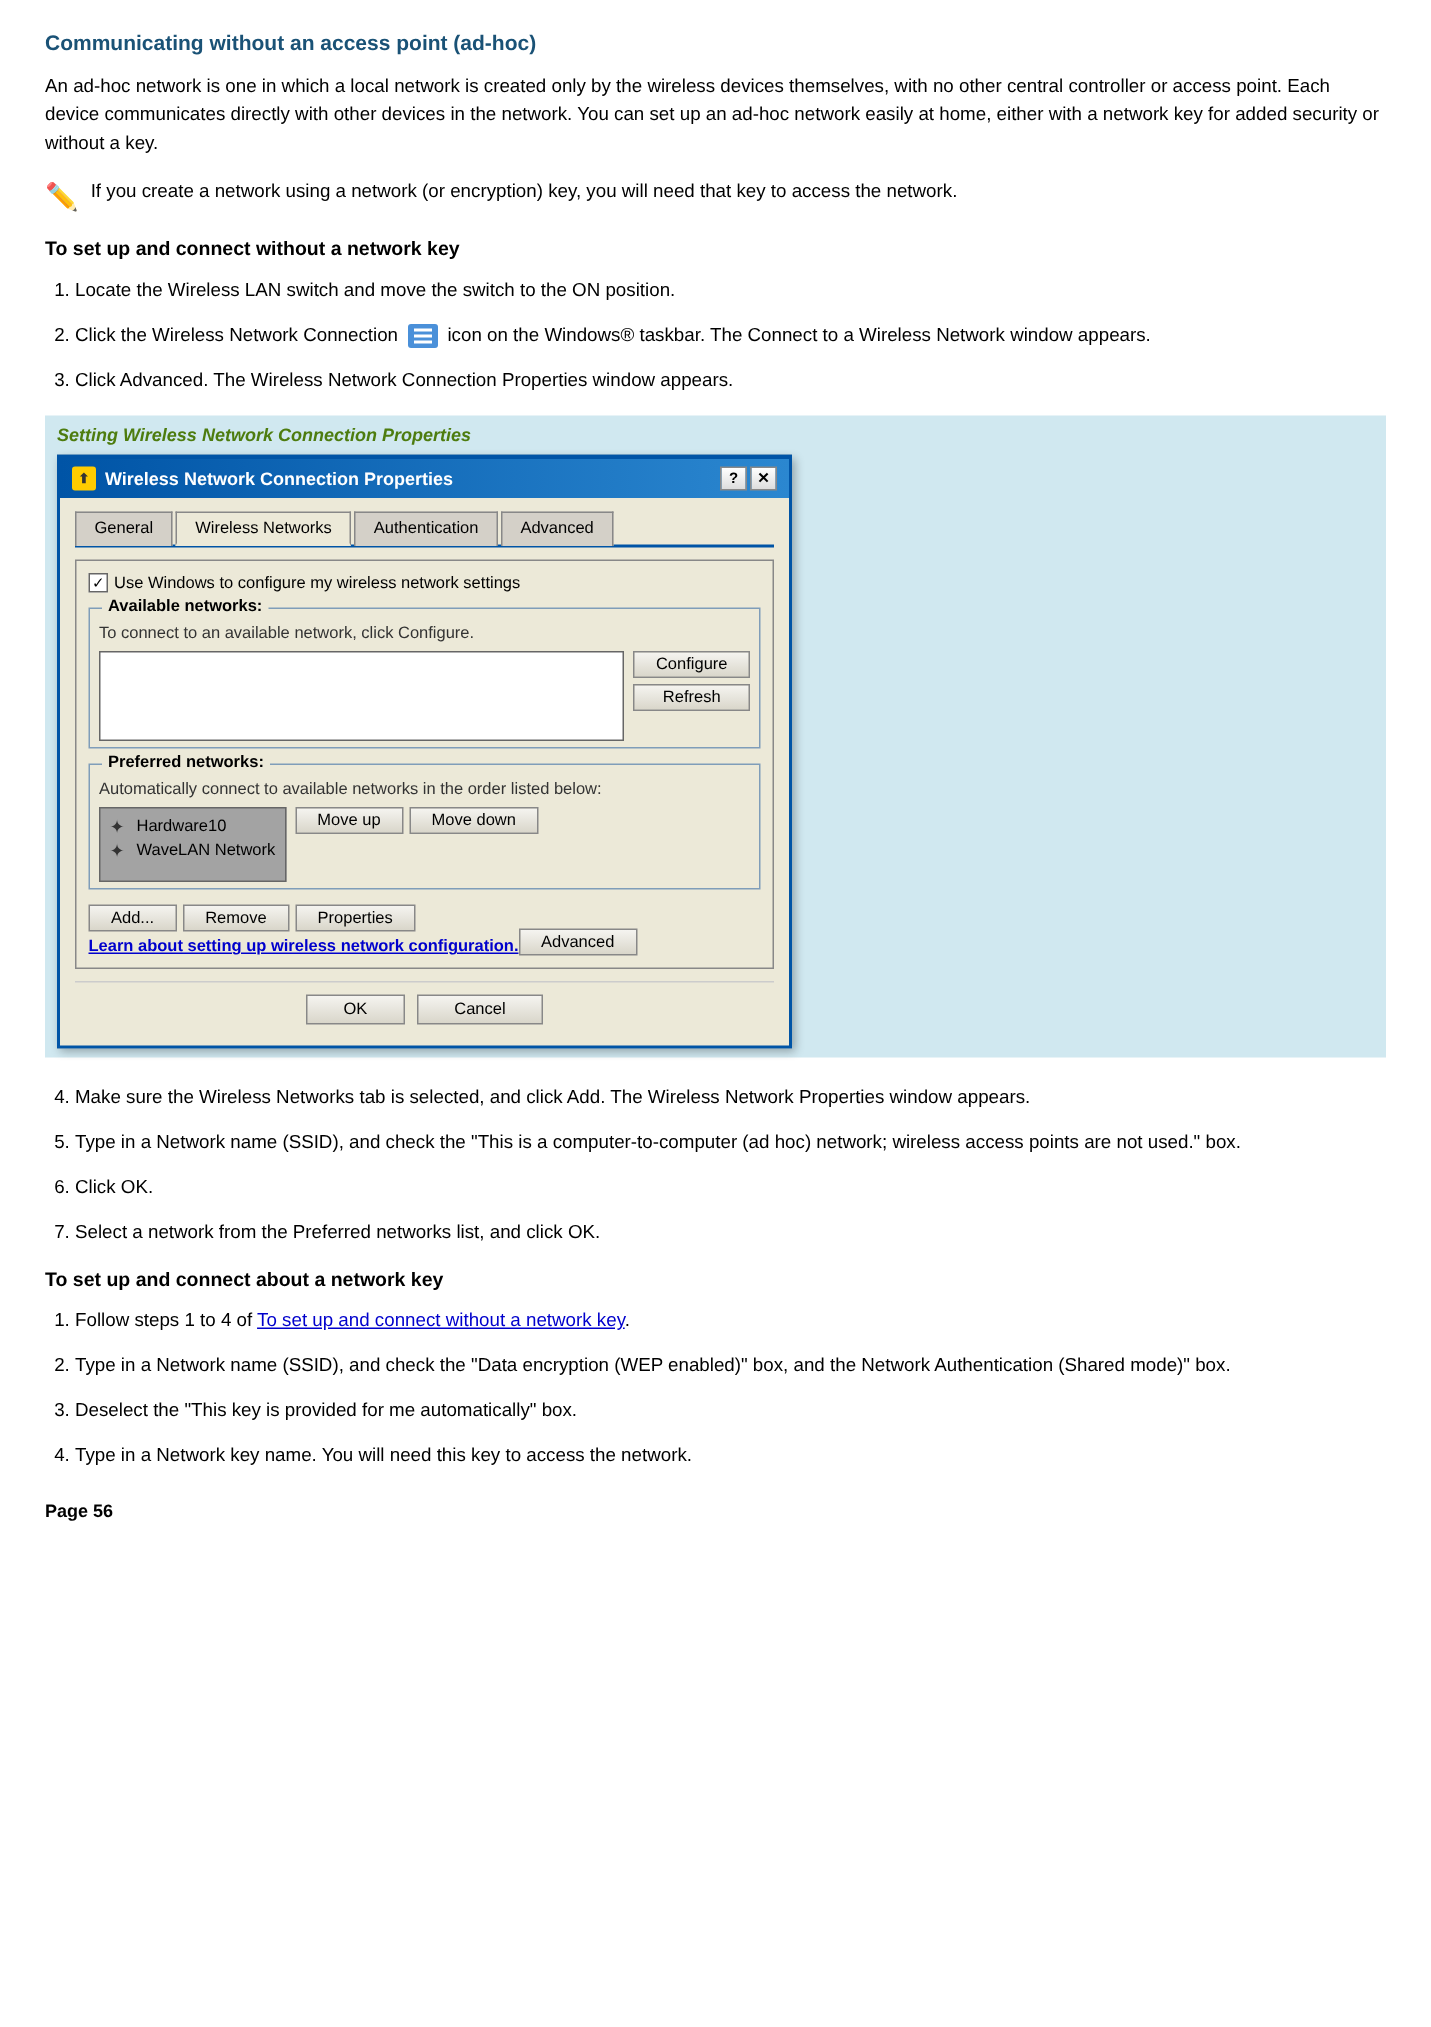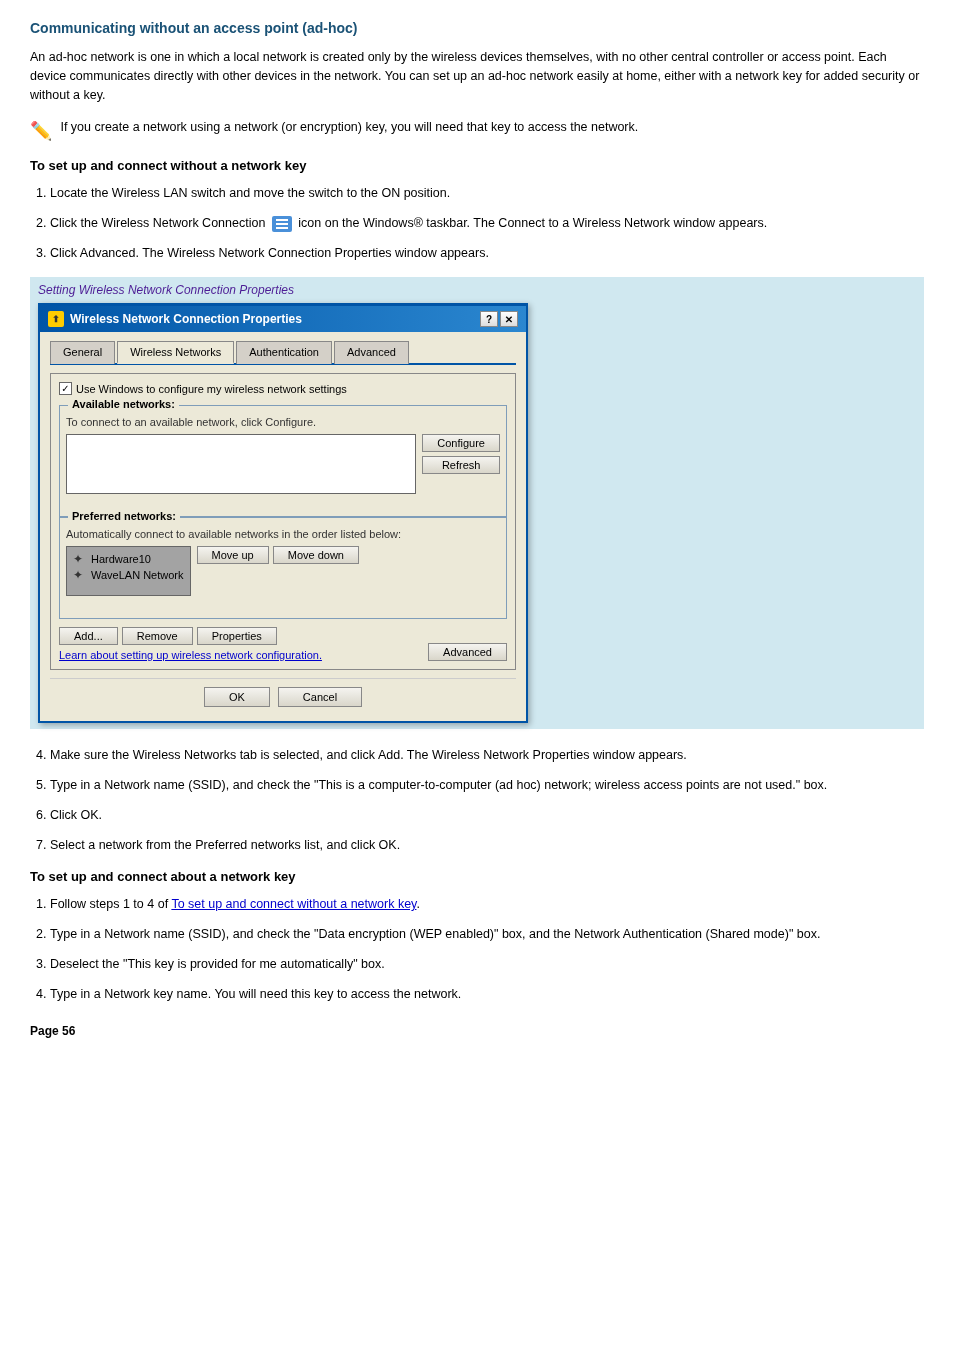--- a/index.html
+++ b/index.html
@@ -76,22 +76,22 @@
 
     
     .screenshot-container {
       background: #d0e8f0;
       padding: 6px 8px;
       margin-bottom: 16px;
     }
     .screenshot-label {
       font-size: 12px;
       font-style: italic;
-      font-weight: normal;
-      color: #4c1d95;
+      font-weight: bold;
+      color: #4d7c0f;
       margin-bottom: 6px;
     }
 
     
     .dialog-window {
       background: #ece9d8;
       border: 2px solid #0054a6;
       border-top-width: 3px;
       width: 490px;
       font-family: 'Tahoma', Arial, sans-serif;
@@ -186,21 +186,22 @@
       height: 13px;
       border: 1px solid #666;
       background: #fff;
       display: flex;
       align-items: center;
       justify-content: center;
       font-size: 10px;
     }
     .group-box {
       border: 1px solid #7f9db9;
-      padding: 4px 6px 22px 6px;
+      margin-bottom: 10px;
+      padding: 4px 6px 4px 6px;
       position: relative;
     }
     .group-box-title {
       position: absolute;
       top: -8px;
       left: 8px;
       background: #ece9d8;
       padding: 0 4px;
       font-size: 11px;
       font-weight: bold;
@@ -258,38 +259,38 @@
       height: 14px;
       position: relative;
     }
     .wifi-icon::before {
       content: '✦';
       font-size: 12px;
       color: #333;
     }
     .bottom-row {
       display: flex;
-      justify-content: space-between;
       align-items: flex-end;
       margin-top: 8px;
     }
     .bottom-left {
       display: flex;
       flex-direction: column;
       gap: 4px;
     }
     .bottom-buttons-row {
       display: flex;
       gap: 4px;
     }
     .link-text {
       color: #0000cc;
       text-decoration: underline;
       font-size: 11px;
       cursor: pointer;
+      font-weight: bold;
     }
     .dialog-footer {
       display: flex;
       justify-content: center;
       gap: 8px;
       padding: 8px 0 4px 0;
       border-top: 1px solid #ccc;
     }
     .win-button-wide {
       background: linear-gradient(to bottom, #f5f4f0, #d9d6ca);

